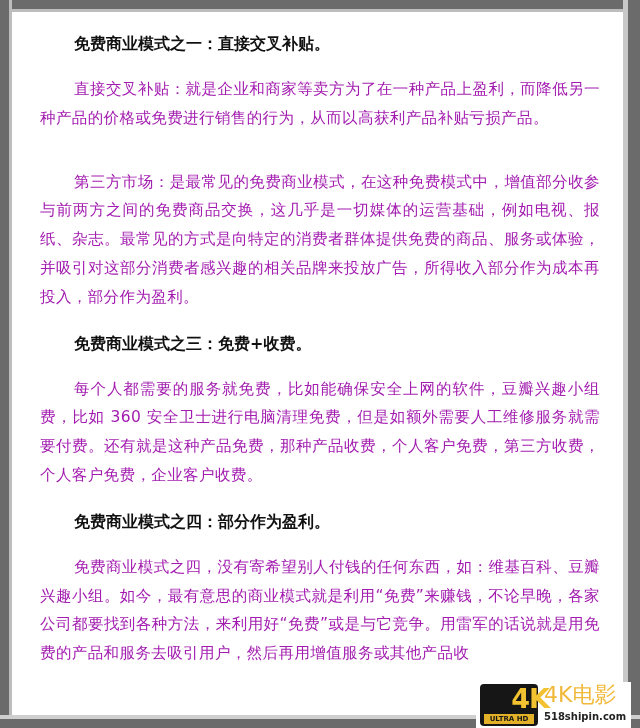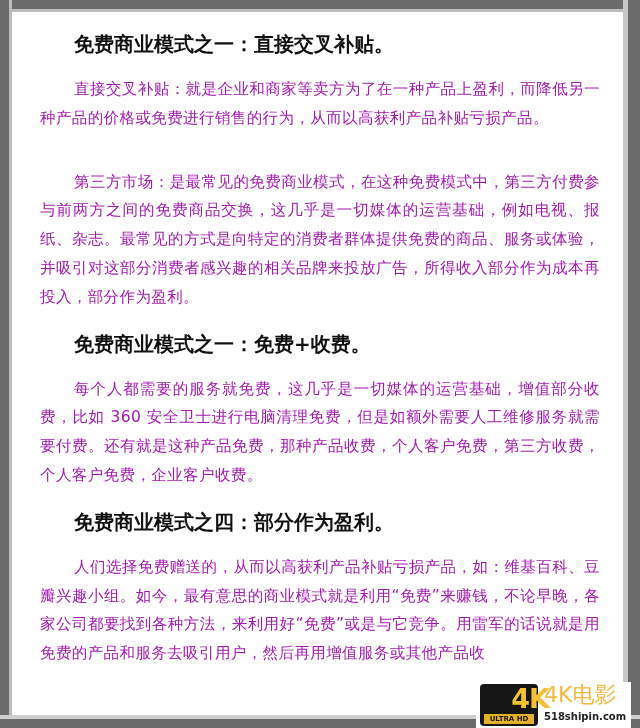--- a/index.html
+++ b/index.html
@@ -20,21 +20,21 @@
       position: absolute; left: 12px; top: 12px; width: 611px; height: 703px;
       background: #ffffff;
     }
     .content {
       position: absolute; left: 28px; top: 8px; width: 560px;
       color: #1a1a1a;
     }
     .heading {
       font-family: "DejaVu Serif", serif;
       font-weight: bold;
-      font-size: 20px;
+      font-size: 16px;
       line-height: 28px;
       margin: 0;
       padding-left: 34px;
       letter-spacing: 0px;
       color: #111;
     }
     .para {
       font-family: "DejaVu Sans", sans-serif;
       font-size: 15.5px;
       line-height: 28.8px;
@@ -94,37 +94,37 @@
     <section>
       <h3 class="heading sec1-h">免费商业模式之一：直接交叉补贴。</h3>
       <div class="gap-h"></div>
       <p class="para"><span>直接交叉补贴：就是企业和商家等卖方为了在一种产品上盈利，而降低另</span><span>一种产品的价格或免费进行销售的行为，从而以高获利产品补贴亏损产品。</span></p>
     </section>
 
     <div class="gap"></div>
 
     <section>
       <div class="gap-h"></div>
-      <p class="para"><span>第三方市场：是最常见的免费商业模式，在这种免费模式中，第三方付费</span><span>参与前两方之间的免费商品交换，这几乎是一切媒体的运营基础，例如电视、</span><span>报纸、杂志。最常见的方式是向特定的消费者群体提供免费的商品、服务或体</span><span>验，并吸引对这部分消费者感兴趣的相关品牌来投放广告，所得收入部分作为</span><span>成本再投入，部分作为盈利。</span></p>
+      <p class="para"><span>第三方市场：是最常见的免费商业模式，在这种免费模式中，增值部分收</span><span>参与前两方之间的免费商品交换，这几乎是一切媒体的运营基础，例如电视、</span><span>报纸、杂志。最常见的方式是向特定的消费者群体提供免费的商品、服务或体</span><span>验，并吸引对这部分消费者感兴趣的相关品牌来投放广告，所得收入部分作为</span><span>成本再投入，部分作为盈利。</span></p>
     </section>
 
     <div class="gap"></div>
 
     <section>
-      <h3 class="heading">免费商业模式之一：免费+收费。</h3>
+      <h3 class="heading">免费商业模式之三：免费+收费。</h3>
       <div class="gap-h"></div>
-      <p class="para"><span>每个人都需要的服务就免费，这几乎是一切媒体的运营基础，增值部分收</span><span>费，比如 360 安全卫士进行电脑清理免费，但是如额外需要人工维修服务就需</span><span>要付费。还有就是这种产品免费，那种产品收费，个人客户免费，第三方收</span><span>费，个人客户免费，企业客户收费。</span></p>
+      <p class="para"><span>每个人都需要的服务就免费，比如能确保安全上网的软件，豆瓣兴趣小组</span><span>费，比如 360 安全卫士进行电脑清理免费，但是如额外需要人工维修服务就需</span><span>要付费。还有就是这种产品免费，那种产品收费，个人客户免费，第三方收</span><span>费，个人客户免费，企业客户收费。</span></p>
     </section>
 
     <div class="gap"></div>
 
     <section>
       <h3 class="heading">免费商业模式之四：部分作为盈利。</h3>
       <div class="gap-h"></div>
-      <p class="para"><span>人们选择免费赠送的，从而以高获利产品补贴亏损产品，如：维基百科、</span><span>豆瓣兴趣小组。如今，最有意思的商业模式就是利用“免费”来赚钱，不论早</span><span>晚，各家公司都要找到各种方法，来利用好“免费”或是与它竞争。用雷军的</span><span>话说就是用免费的产品和服务去吸引用户，然后再用增值服务或其他产品收</span></p>
+      <p class="para"><span>免费商业模式之四，没有寄希望别人付钱的任何东西，如：维基百科、</span><span>豆瓣兴趣小组。如今，最有意思的商业模式就是利用“免费”来赚钱，不论早</span><span>晚，各家公司都要找到各种方法，来利用好“免费”或是与它竞争。用雷军的</span><span>话说就是用免费的产品和服务去吸引用户，然后再用增值服务或其他产品收</span></p>
     </section>
 
   </div>
 </div>
 
 <div class="watermark">
   <div class="wm-badge">
     <div class="wm-4k">4K</div>
     <div class="wm-uhd">ULTRA HD</div>
   </div>

